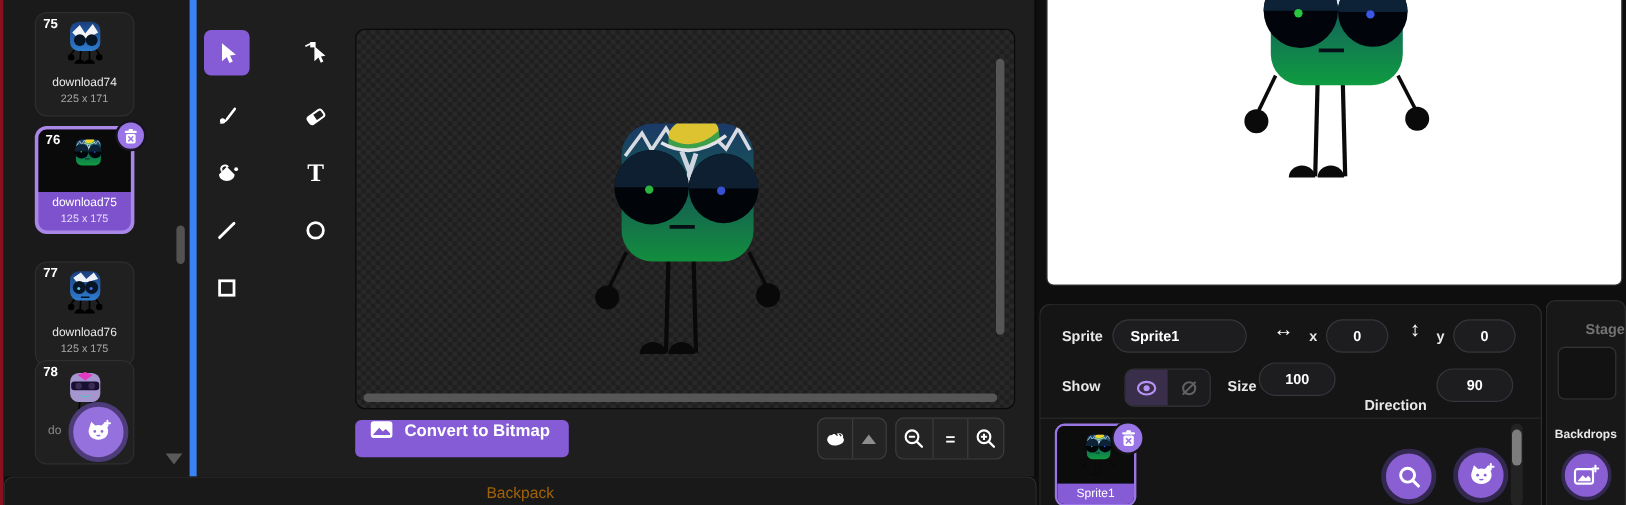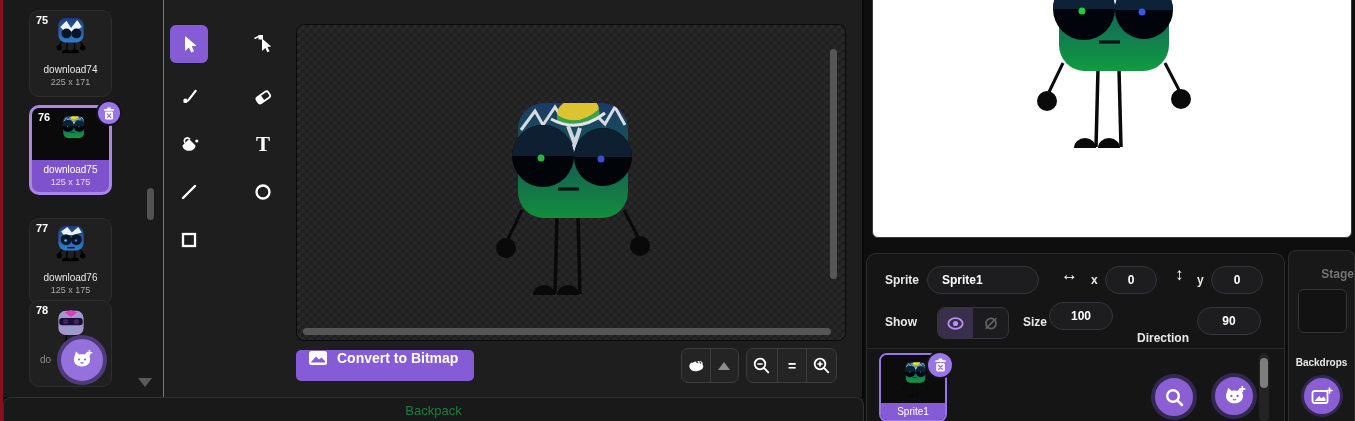--- a/index.html
+++ b/index.html
@@ -6,21 +6,21 @@
   html,body { background:#0d0d0d; }
   body { font-family:"Liberation Sans", sans-serif; }
   #app { position:relative; width:1355px; height:421px; background:#0e0e0e; overflow:hidden; }
 
   .abs { position:absolute; }
 
   
   .red-strip { left:0; top:0; width:3px; height:421px; background:#8a1020; }
 
   
-  .costume-panel { left:3px; top:0; width:161px; height:397px; background:#1a1a1a; border-right:1px solid #3b82f6; }
+  .costume-panel { left:3px; top:0; width:161px; height:397px; background:#1a1a1a; border-right:6px solid #3b82f6; }
   .costume-item { left:26px; width:83px; height:87px; border-radius:10px; background:#202020; border:1px solid #2e2e2e; cursor:pointer; }
   .costume-item .cnum { position:absolute; top:3px; left:6px; font-size:11px; font-weight:bold; color:#fff; z-index:2; }
   .costume-item .cthumb { position:absolute; top:1px; left:0; right:0; height:50px; display:flex; align-items:center; justify-content:center; }
   .costume-item .cname { position:absolute; top:53px; left:0; right:0; text-align:center; font-size:10px; color:#e8e8e8; }
   .costume-item .csize { position:absolute; top:66px; left:0; right:0; text-align:center; font-size:9px; color:#a9a9a9; }
   .costume-item.selected { background:#7e52cc; border:3px solid #a987e6; height:90px; }
   .costume-item.selected .cthumb { background:#0a0a0a; border-radius:7px 7px 0 0; height:52px; top:0; }
   .costume-item.selected .cname { color:#fff; top:56px; }
   .costume-item.selected .csize { color:#e8dcfa; top:69px; }
 
@@ -45,21 +45,21 @@
 
   .convert-btn { left:132px; top:350px; height:31px; padding:0 16px 0 12px; border-radius:5px; background:#855cd6; border:none; color:#fff; font-weight:bold; font-size:14px; display:flex; gap:9px; cursor:pointer; font-family:"Liberation Sans",sans-serif; }
 
   .zoom-group { top:348px; height:35px; display:flex; background:#242424; border:1px solid #3d3d3d; border-radius:7px; overflow:hidden; }
   .zoom-group .zcell { width:30px; display:flex; align-items:center; justify-content:center; cursor:pointer; border-left:1px solid #3d3d3d; }
   .zoom-group .zcell:first-child { border-left:none; }
   .zreset { color:#fff; font-weight:bold; font-size:14px; }
 
   
   .backpack-bar { left:3px; top:397px; width:861px; height:24px; background:#191919; border:1px solid #2f2f2f; border-bottom:none; border-radius:8px 8px 0 0; display:flex; justify-content:center; cursor:pointer; }
-  .backpack-bar span { color:#15803d; font-size:13px; margin-top:5px; }
+  .backpack-bar span { color:#a16207; font-size:13px; margin-top:5px; }
 
   
   .stage-preview { left:872px; top:-6px; width:480px; height:244px; background:#fff; border:1px solid #3a3a3a; border-radius:6px; overflow:hidden; }
   .char-on-stage { left:161px; top:-44px; }
 
   
   .sprite-pane { left:866px; top:253px; width:419px; height:168px; background:#151515; border:1px solid #2c2c2c; border-bottom:none; border-radius:10px 10px 0 0; }
   .field-label { font-size:12px; font-weight:bold; color:#e8e8e8; }
   .pill { background:#1d1d20; border:1px solid #35353b; border-radius:14px; height:28px; color:#fff; font-weight:bold; font-size:12px; font-family:"Liberation Sans",sans-serif; }
   input.pill { outline:none; }

